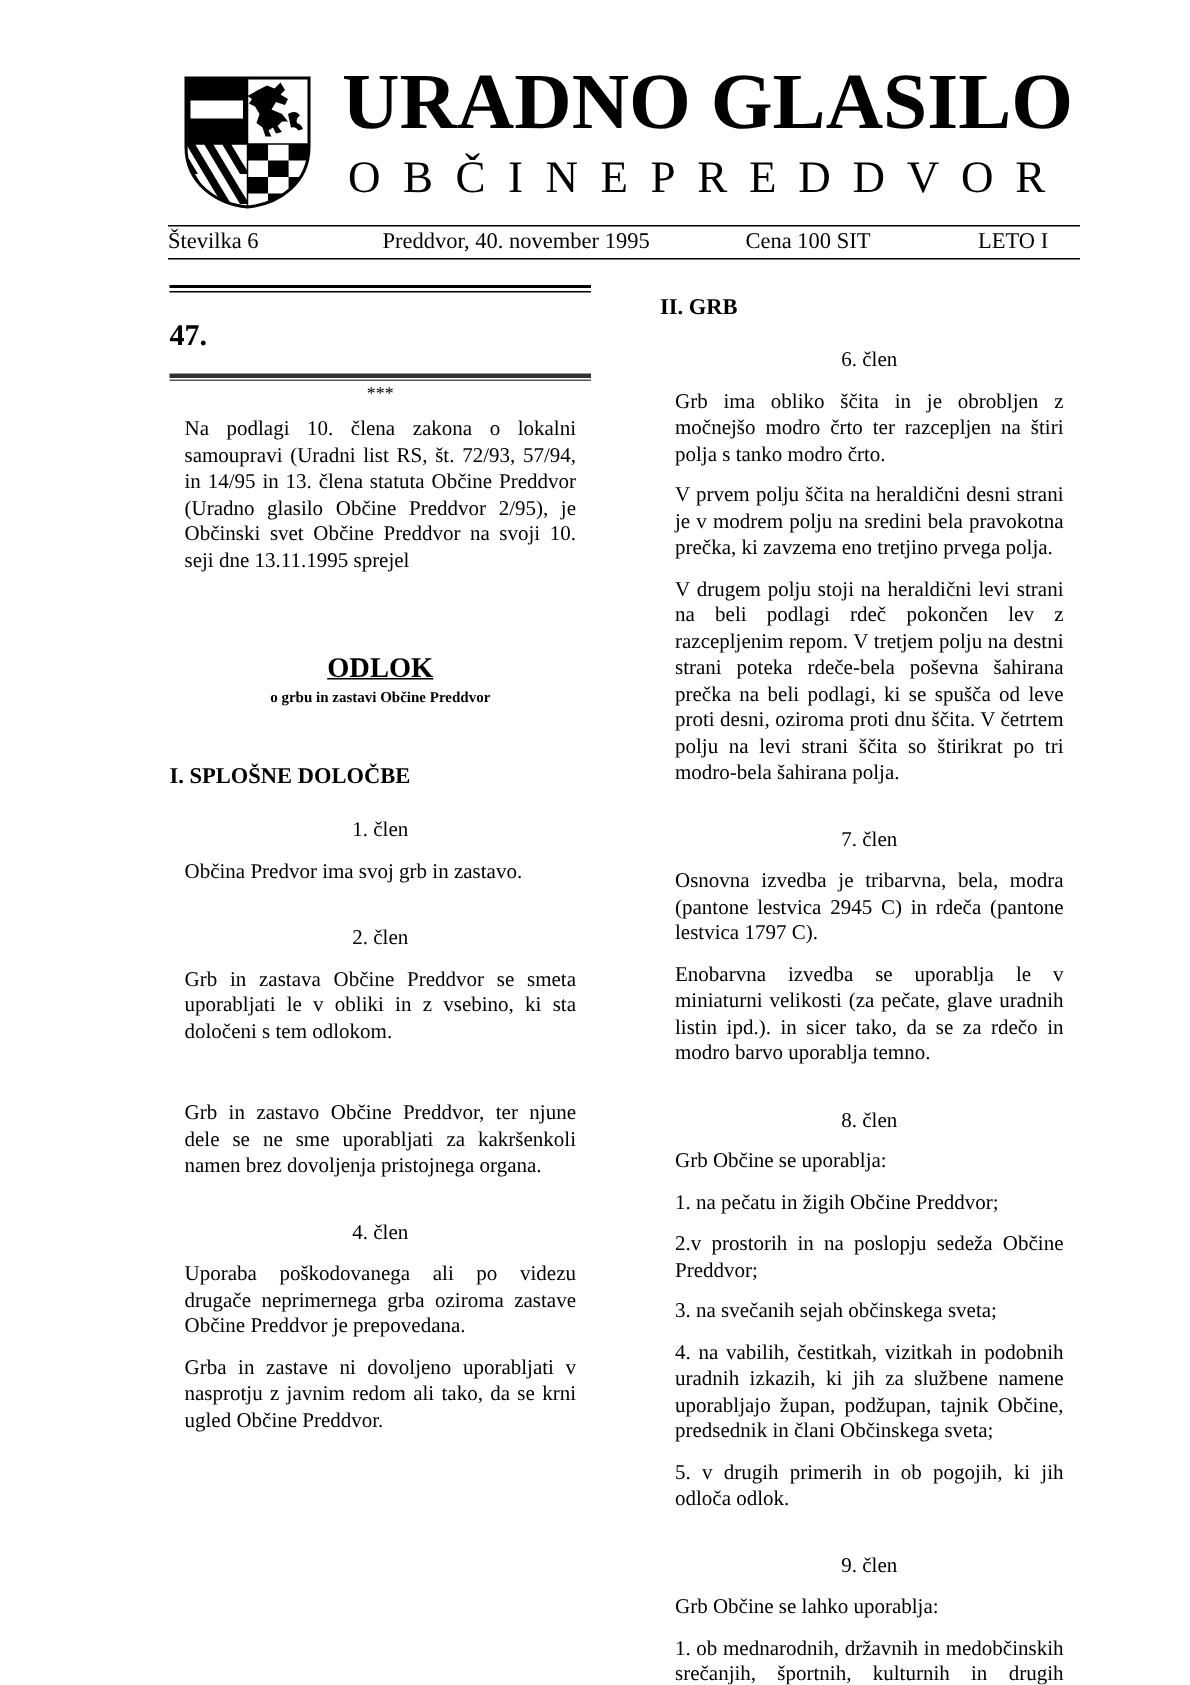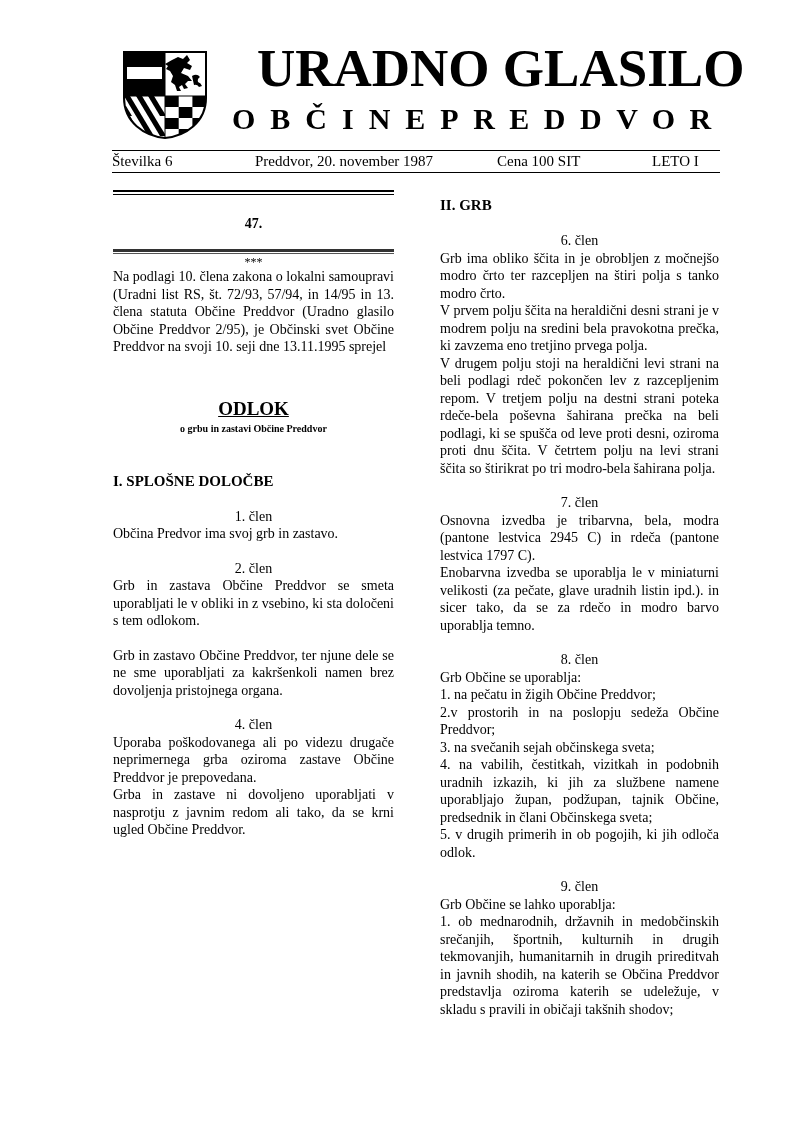--- a/index.html
+++ b/index.html
@@ -8,49 +8,49 @@
       font-family: "Liberation Serif", "DejaVu Serif", serif;
       color: #000;
     }
     .page { position: absolute; left: 0; top: 0; width: 793px; height: 1123px; }
 
     
     .crest { position: absolute; left: 122px; top: 50px; width: 86px; height: 90px; }
     .title-main {
       position: absolute; left: 228px; top: 38px; width: 492px;
       font-weight: bold; font-size: 53px; line-height: 60px; letter-spacing: 0px;
-      white-space: nowrap; text-align: justify; margin-left: 29px;
+      white-space: nowrap; text-align: justify;
     }
     .title-sub {
       position: absolute; left: 232px; top: 99px; width: 478px;
-      font-weight: bold; font-size: 30px; line-height: 40px;
+      font-weight: normal; font-size: 30px; line-height: 40px;
       display: flex; justify-content: space-between; white-space: nowrap;
     }
     .title-sub .w1 { letter-spacing: 15px; }
     .title-sub .w2 { letter-spacing: 14.5px; }
 
     .rule { position: absolute; background: #000; }
     .issue-bar {
       position: absolute; left: 112px; top: 152px; width: 608px; height: 18px;
       font-size: 15px; line-height: 18px; white-space: nowrap;
     }
     .issue-bar span { position: absolute; top: 0; }
 
     
     .col { position: absolute; font-size: 14px; line-height: 17.5px; }
     .col-left { left: 113px; top: 190px; width: 281px; }
     .col-right { left: 440px; top: 190px; width: 279px; }
 
     .dbl-rule { width: 100%; height: 5px; border-top: 2px solid #000; border-bottom: 1px solid #000; box-sizing: border-box; }
     .dbl-rule.thick { border-top: 3px solid #333; border-bottom: 1px solid #555; height: 5px; }
 
-    .num-heading { text-align: center; font-weight: bold; font-size: 14px; line-height: 18px; }
+    .num-heading { text-align: left; font-weight: bold; font-size: 20px; line-height: 18px; }
     .stars { text-align: center; font-size: 12px; line-height: 12px; }
     .just { text-align: justify; text-align-last: left; }
-    .para { margin: 0; }
+    .para { margin: 10px; }
     .odlok-title { text-align: center; font-weight: bold; font-size: 19px; line-height: 22px; text-decoration: underline; }
     .odlok-sub { text-align: center; font-weight: bold; font-size: 10px; line-height: 18px; }
     .section-heading { font-weight: bold; font-size: 15px; line-height: 18px; }
     .article-label { text-align: center; }
   </style>
 </head>
 <body>
 
 <div class="page">
 
@@ -103,21 +103,21 @@
 
   <div class="title-main">URADNO GLASILO</div>
   <div class="title-sub">
     <span class="w1">OBČINE</span>
     <span class="w2">PREDDVOR</span>
   </div>
 
   <div class="rule" style="left:112px; top:150px; width:608px; height:1px;"></div>
   <div class="issue-bar">
     <span style="left:0;">Številka 6</span>
-    <span style="left:143px;">Preddvor, 20. november 1987</span>
+    <span style="left:143px;">Preddvor, 40. november 1995</span>
     <span style="left:385px;">Cena 100 SIT</span>
     <span style="left:540px;">LETO I</span>
   </div>
   <div class="rule" style="left:112px; top:172px; width:608px; height:1px;"></div>
 
   <div class="col col-left">
     <div class="dbl-rule"></div>
     <div style="height:20px;"></div>
     <div class="num-heading">47.</div>
     <div style="height:16px;"></div>

